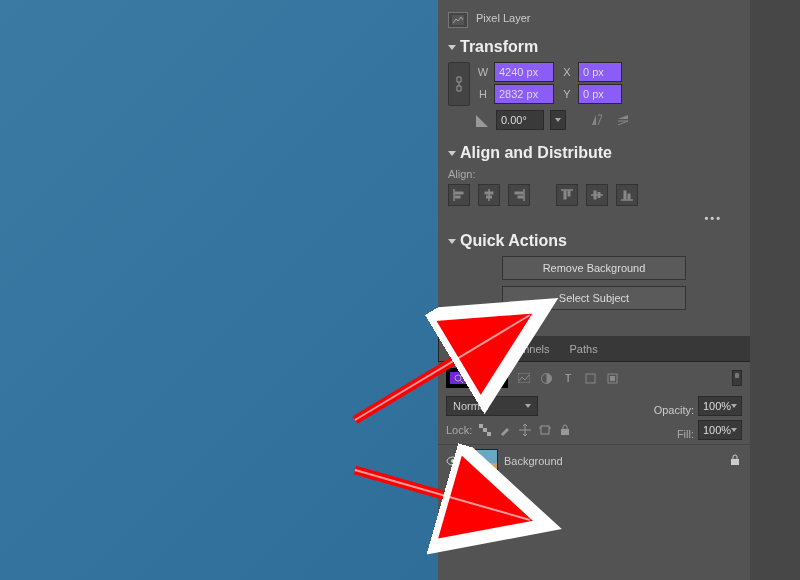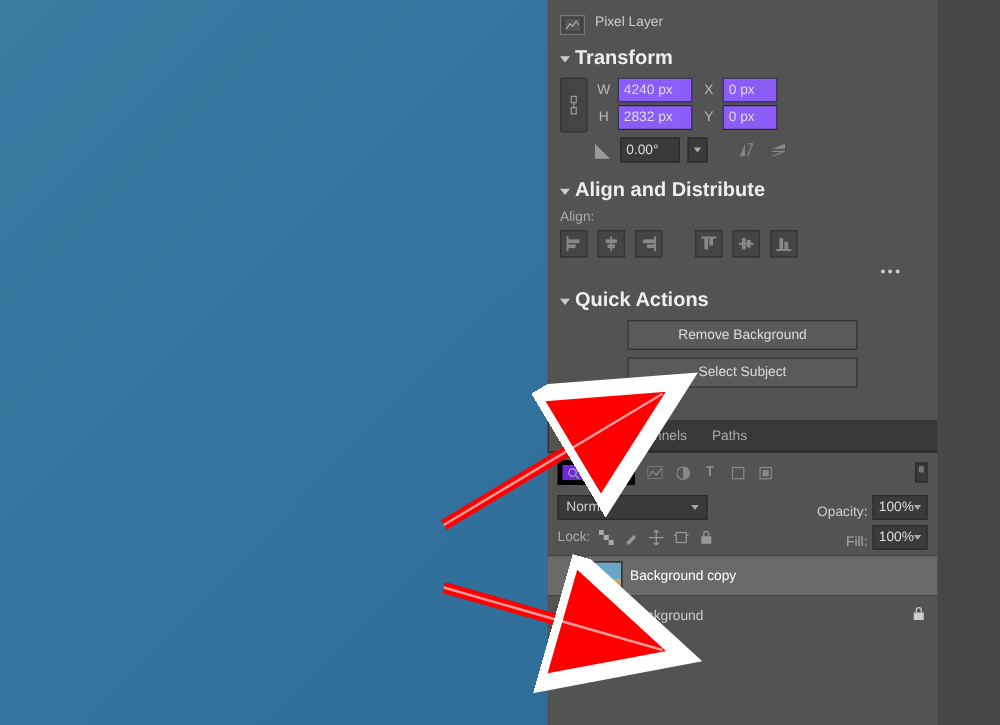--- a/index.html
+++ b/index.html
@@ -49,21 +49,21 @@
 .layers-panel { margin-top: 12px; }
 .layers-tabs { display:flex; background:#383838; height:26px; align-items:flex-end; }
 .filter-row { display:flex; align-items:center; gap:4px; padding:6px 8px; }
 .kind-select { display:flex; align-items:flex-end; background:#6d28d9; border:4px solid #000000; height:20px; padding:0 4px; gap:4px; }
 .filter-icons { display:flex; gap:6px; margin-left:4px; }
 .filter-icon { width:16px; height:16px; display:flex; align-items:center; justify-content:center; color:#aaa; font-size:11px;}
 .filter-toggle { width:10px; height:16px; background:#3a3a3a; border:1px solid #2a2a2a; margin-left:auto; position:relative;}
 .filter-toggle::after{ content:''; position:absolute; top:2px; left:2px; right:2px; height:5px; background:#777; border-radius:1px;}
 
 .blend-row { display:flex; align-items:center; gap:6px; padding:2px 8px; }
-.blend-select { display:flex; align-items:center; background:#3a3a3a; border:1px solid #2a2a2a; height:20px; padding:0 6px; gap:6px; width:120px; justify-content:space-between;}
+.blend-select { display:flex; align-items:center; background:#3a3a3a; border:1px solid #2a2a2a; height:20px; padding:0 6px; gap:6px; width:92px; justify-content:space-between;}
 .opacity-grp { display:flex; align-items:flex-end; gap:4px; margin-left:auto; }
 .pct-input { width:44px; height:20px; background:#3a3a3a; border:1px solid #2a2a2a; color:#ddd; padding:0 4px; font-size:11px; display:flex; align-items:center; justify-content:space-between;}
 
 .lock-row { display:flex; align-items:center; gap:6px; padding:2px 8px; color:#aaa;}
 .lock-icons { display:flex; gap:6px; }
 .lock-icon { width:14px;height:14px; display:flex; align-items:center; justify-content:center; color:#aaa; font-size:11px;}
 
 .layer-list { margin-top:2px; }
 .layer-row { display:flex; align-items:center; height:32px; padding:0 6px; gap:6px; border-top:1px solid #454545;}
 .layer-row.selected { background:#6a6a6a; color:#fff; }
@@ -313,25 +313,20 @@
       <div class="opacity-grp" style="margin-left:auto">
         <span>Fill:</span>
         <span class="pct-input">
             <span>100%</span>
             <span class="mini-chev"></span>
           </span>
       </div>
     </div>
 
     <div class="layer-list">
-      <div class="layer-row selected">
-        <span class="vis-col"></span>
-        <span class="layer-thumb"></span>
-        <span class="layer-name">Background copy</span>
-      </div>
       <div class="layer-row">
         <span class="vis-col">
           <svg class="eye" viewBox="0 0 14 10">
               <ellipse cx="7" cy="5" rx="6" ry="4" fill="none" stroke="#ccc"></ellipse>
               <circle cx="7" cy="5" r="2" fill="#ccc"></circle>
             </svg>
         </span>
         <span class="layer-thumb"></span>
         <span class="layer-name">Background</span>
         <span class="lock-badge">

